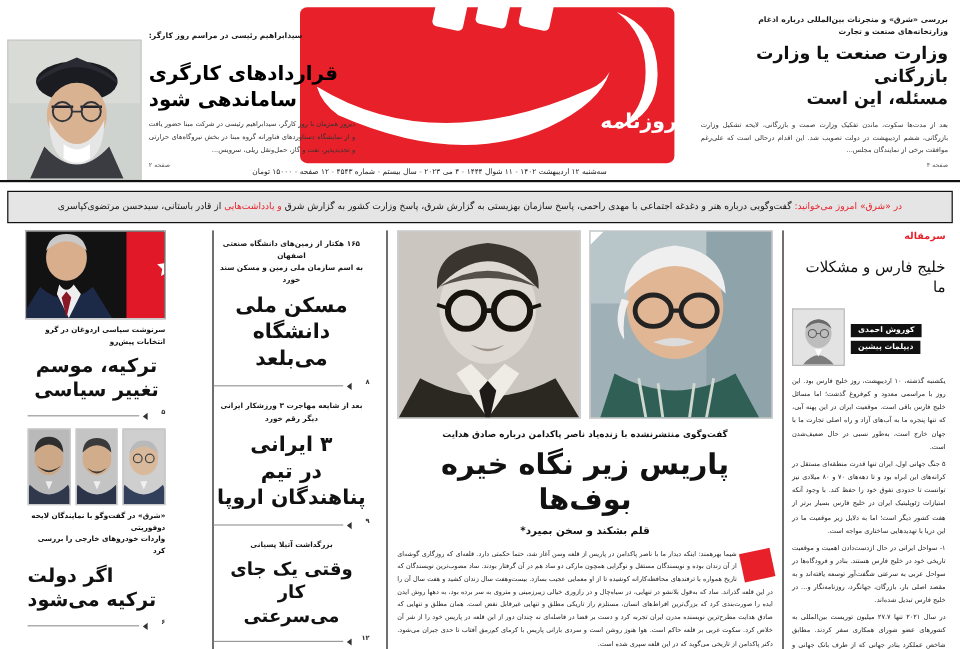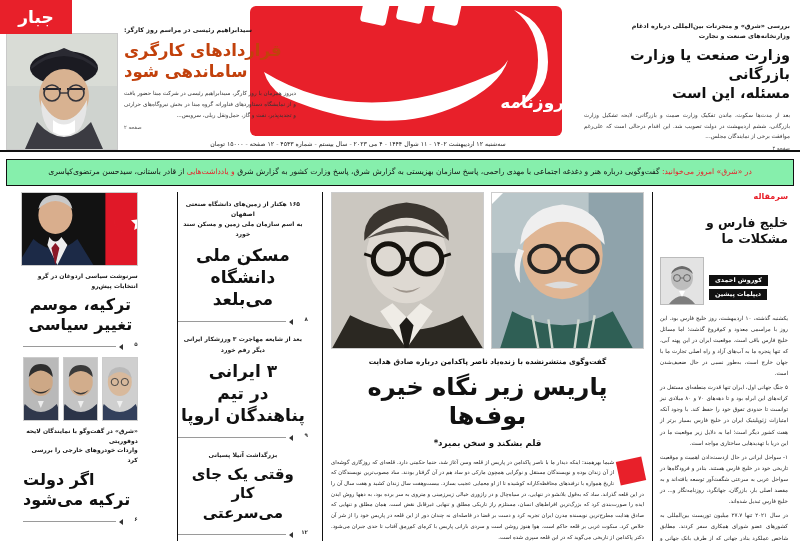--- a/index.html
+++ b/index.html
@@ -29,86 +29,86 @@
     border:1px solid #c9c9c9;overflow:hidden;z-index:4;background:#d8d5cf;
   }
   .raisi-photo svg{display:block;width:100%;height:100%;}
 
   .lead-left{
     position:absolute;top:26px;left:124px;width:172px;text-align:left;
     direction:rtl;z-index:4;
   }
   .kicker-xs{font-size:6.4px;font-weight:bold;color:#1a1a1a;line-height:1.5;letter-spacing:-0.1px;}
   .lead-left h2{
-    margin:4px 0 6px 0;font-size:16.5px;font-weight:bold;line-height:1.28;
-    color:#c2410c;letter-spacing:-0.3px;
+    margin:15px 0 6px 0;font-size:16.5px;font-weight:bold;line-height:1.28;
+    color:#000000;letter-spacing:-0.3px;
   }
   .lead-body{font-size:5.6px;line-height:1.95;color:#333;text-align:justify;}
   .pg-ref{font-size:5.2px;color:#555;margin-top:3px;}
 
   
   .logo-wrap{
     position:absolute;top:0;right:228px;width:330px;height:140px;z-index:2;
   }
   .logo-wrap svg{display:block;}
 
   .roozname{
     position:absolute;top:92px;right:236px;
     font-size:17px;font-weight:bold;color:#fff;z-index:5;
     letter-spacing:-0.5px;
     text-align:center;
   }
 
   .brief-right{
-    position:absolute;top:22px;right:10px;width:206px;text-align:right;
+    position:absolute;top:12px;right:10px;width:206px;text-align:right;
     direction:rtl;z-index:4;
   }
   .brief-right h2{
     margin:5px 0 6px 0;font-size:14.5px;font-weight:bold;line-height:1.32;
     color:#111;letter-spacing:-0.3px;
   }
 
   .dateline{
     position:absolute;bottom:5px;right:222px;width:440px;
     font-size:6.2px;color:#222;text-align:center;letter-spacing:1.1px;
     z-index:7;white-space:nowrap;
   }
   .dateline .sep{color:#888;padding:0 2px;}
 
   .masthead-rule{position:absolute;left:0;bottom:0;width:800px;height:2px;background:#111;}
 
   
   .banner{
     margin:7px 6px 0 6px;border:1.6px solid #111;height:27px;
     display:flex;align-items:center;justify-content:center;
-    padding:0 8px;box-sizing:border-box;background:#86efac;
+    padding:0 8px;box-sizing:border-box;background:#e5e5e5;
   }
   .banner p{margin:0;font-size:7.6px;line-height:1.35;color:#111;white-space:nowrap;}
   .banner .hl{color:#e8202a;}
 
   
   .body-grid{
     position:absolute;top:192px;left:0;width:800px;height:349px;
     display:flex;direction:rtl;box-sizing:border-box;padding:0 6px;
   }
   .col{box-sizing:border-box;}
   .col-right{width:142px;padding:0 6px 0 7px;border-left:1px solid #111;}
   .col-center{width:330px;padding:0 8px;border-left:1px solid #111;}
   .col-left{width:316px;padding:0 7px 0 2px;display:flex;direction:rtl;gap:32px;}
 
   
   .sarmaghale{
     font-size:8px;font-weight:bold;color:#e8202a;text-align:right;
     letter-spacing:2.5px;margin:0 0 14px 0;
   }
   .ed-title{
-    font-size:12.5px;font-weight:bold;line-height:1.3;margin:0 0 9px 0;
+    font-size:12.5px;font-weight:normal;line-height:1.3;margin:0 0 9px 0;
     text-align:right;letter-spacing:-0.3px;
   }
-  .ed-author-row{display:flex;flex-direction:row-reverse;align-items:center;gap:5px;margin-bottom:8px;}
+  .ed-author-row{display:flex;flex-direction:row-reverse;align-items:flex-start;gap:5px;margin-bottom:8px;}
   .ed-photo{width:42px;height:46px;border:1px solid #bbb;overflow:hidden;flex:none;background:#ddd;}
   .ed-photo svg{display:block;width:100%;height:100%;}
   .ed-names{display:flex;flex-direction:column;gap:3px;align-items:flex-end;padding-top:13px;}
   .ed-name{background:#111;color:#fff;font-size:6.4px;padding:1.5px 6px;font-weight:bold;white-space:nowrap;}
   .ed-body{font-size:5.5px;line-height:2.02;text-align:justify;color:#222;}
   .ed-body p{margin:0 0 3px 0;}
 
   
   .photo-pair{display:flex;direction:rtl;gap:7px;margin-bottom:8px;}
   .ph{flex:1;height:155px;border:1px solid #ccc;overflow:hidden;background:#cfcfcf;position:relative;}
@@ -159,21 +159,20 @@
   .ol-title{font-size:16px;font-weight:bold;text-align:left;line-height:1.25;margin:0;letter-spacing:-0.4px;}
   .ol-title.c{text-align:center;}
 </style>
 </head>
 <body>
 
 <div class="page">
 
   <div class="masthead">
 
-    <div class="corner-logo">جبار</div>
 
     <div class="raisi-photo">
       <svg viewBox="0 0 110 115" preserveAspectRatio="xMidYMid slice">
         <rect width="110" height="115" fill="#cfd3cf"></rect>
         <rect x="0" y="0" width="110" height="52" fill="#d9dcd6"></rect>
         <ellipse cx="57" cy="34" rx="34" ry="17" fill="#1b1b22"></ellipse>
         <path d="M23 36 Q57 8 91 36 Q91 28 57 14 Q23 28 23 36Z" fill="#2a2a32"></path>
         <ellipse cx="57" cy="62" rx="25" ry="27" fill="#d8b291"></ellipse>
         <path d="M34 66 Q34 100 57 104 Q80 100 80 66 Q70 86 57 86 Q44 86 34 66Z" fill="#e6e6e6"></path>
         <path d="M36 55 h18 M60 55 h18" stroke="#22222a" stroke-width="2.2" fill="none"></path>

